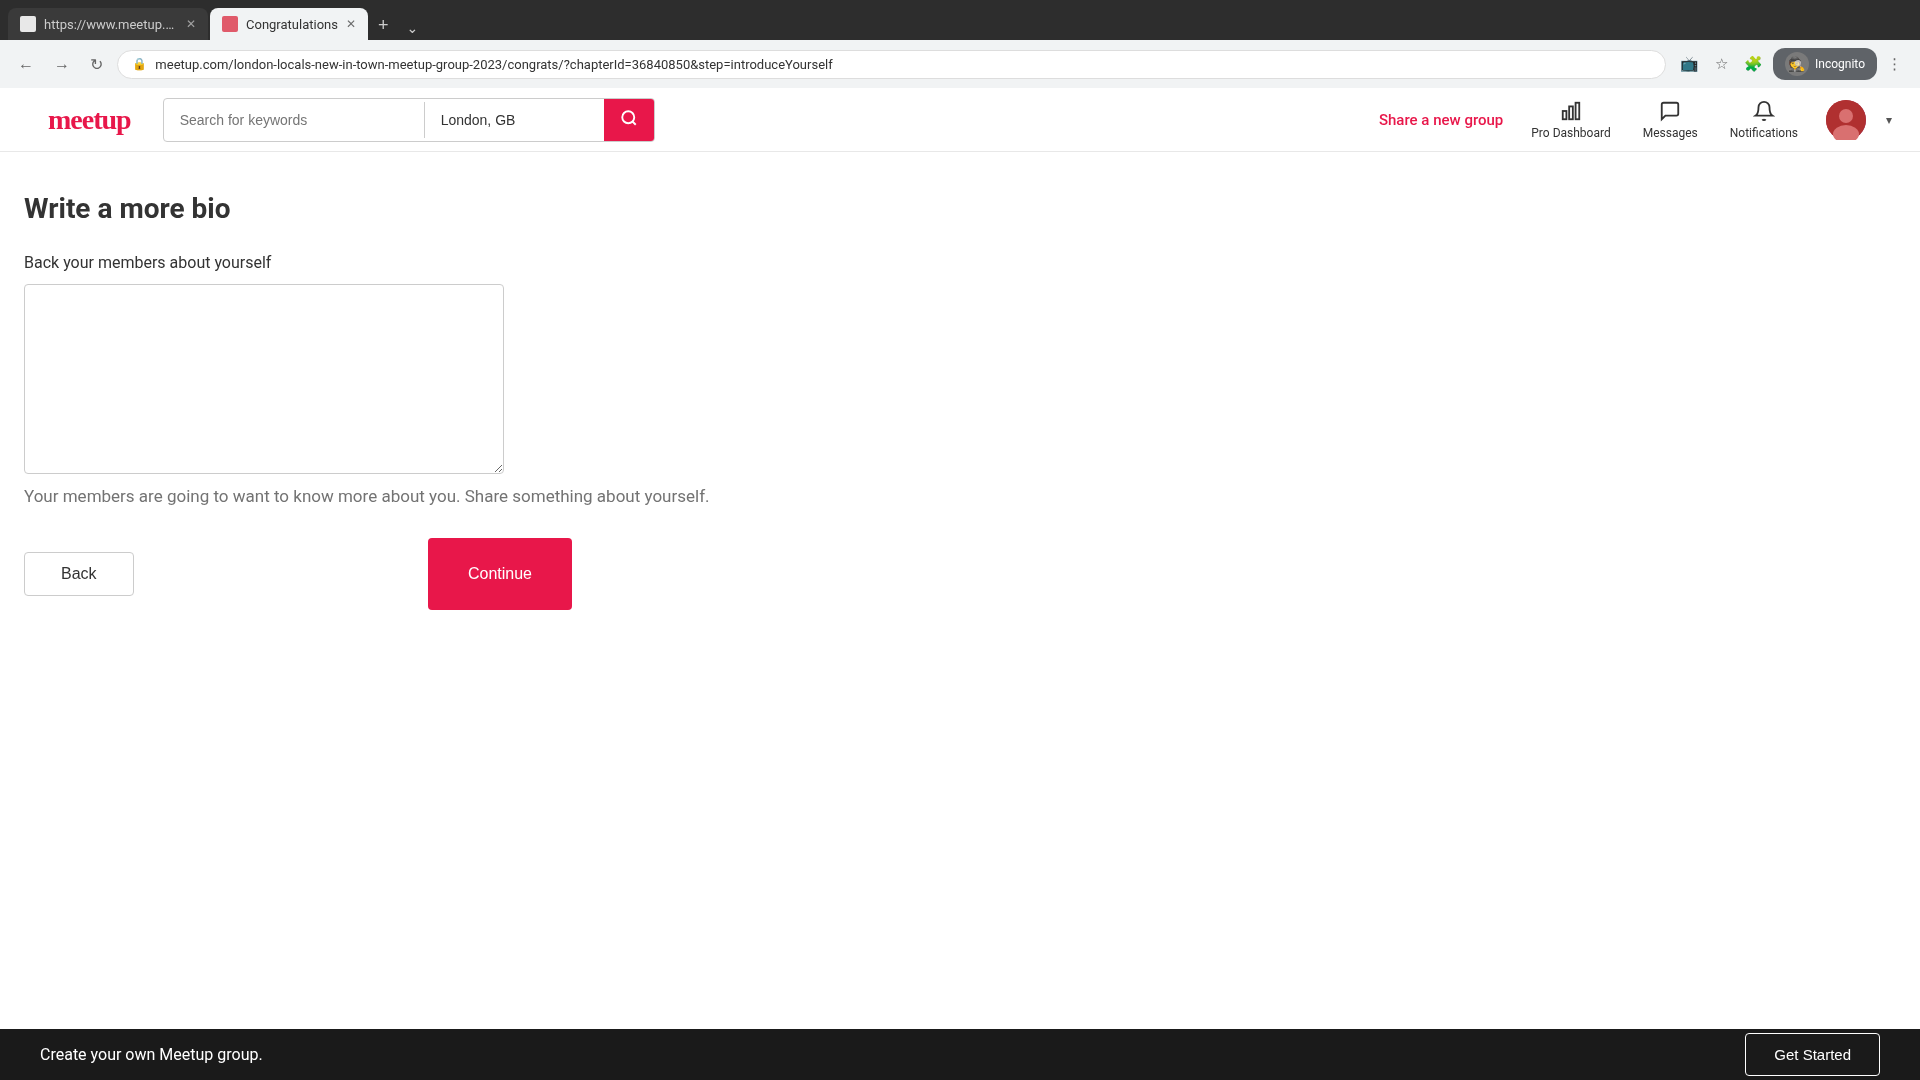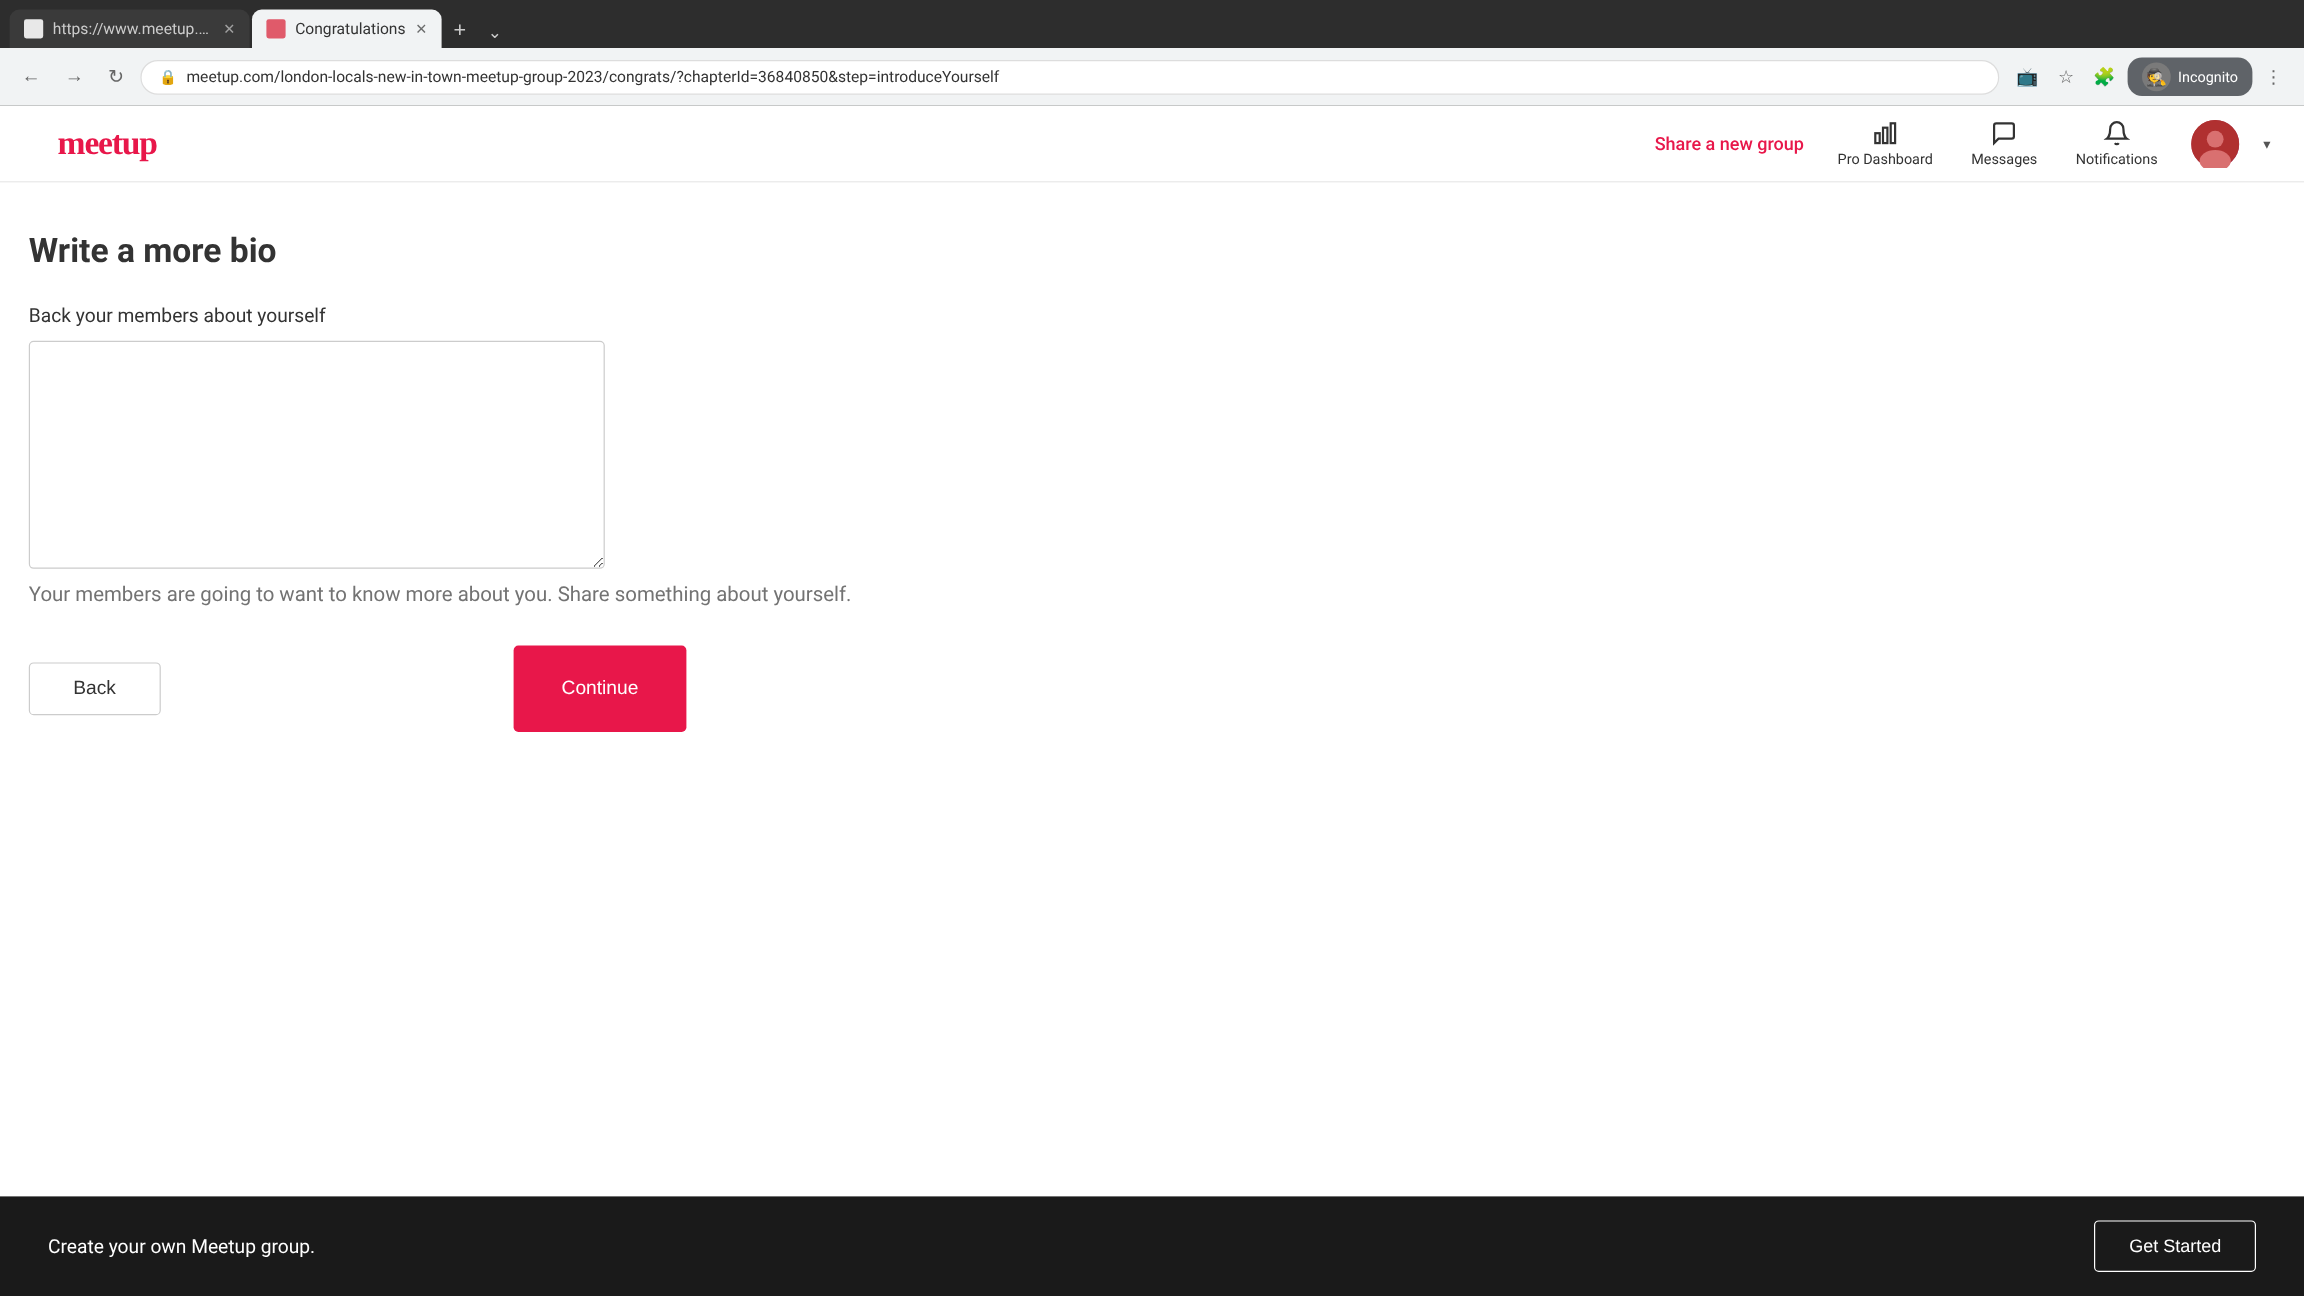--- a/index.html
+++ b/index.html
@@ -52,21 +52,21 @@
     .main-content { flex: 1; padding: 40px 24px; max-width: 900px; }
     .page-title { font-size: 28px; font-weight: 700; color: #333; margin-bottom: 28px; }
     .section-label { font-size: 16px; color: #333; margin-bottom: 12px; }
     .bio-textarea { width: 480px; height: 190px; border: 1px solid #ccc; border-radius: 4px; padding: 16px; font-size: 15px; color: #333; resize: vertical; outline: none; font-family: inherit; display: block; }
     .hint-text { font-size: 17px; color: #737373; margin-top: 12px; margin-bottom: 32px; }
     .button-row { display: flex; align-items: center; justify-content: space-between; width: 548px; }
     .back-btn { background: #fff; border: 1px solid #ccc; border-radius: 4px; padding: 12px 36px; font-size: 16px; color: #333; cursor: pointer; }
     .continue-btn { background: #e8174a; border: none; border-radius: 4px; padding: 27px 40px; font-size: 16px; color: #fff; cursor: pointer; font-weight: 500; }
 
     
-    .footer-banner { background: #1a1a1a; color: #fff; padding: 20px 40px; display: flex; align-items: center; justify-content: space-between; }
+    .footer-banner { background: #1a1a1a; color: #fff; padding: 4px 40px; display: flex; align-items: center; justify-content: space-between; }
     .footer-banner-text { font-size: 16px; color: #fff; }
     .get-started-btn { background: transparent; border: 1px solid #fff; color: #fff; padding: 12px 28px; font-size: 15px; cursor: pointer; border-radius: 4px; font-weight: 500; }
   </style>
 </head>
 <body>
 
 <div class="browser-chrome">
   <div class="browser-tabs">
     <div class="browser-tab">
       <div class="tab-favicon meetup-1"></div>
@@ -100,20 +100,30 @@
       <button class="toolbar-icon-btn">⋮</button>
     </div>
   </div>
 </div>
 
 <div class="page">
 
   <header class="header">
     <div class="logo">
       <span class="logo-text">meetup</span>
+    </div>
+    <div class="search-area">
+      <input class="search-input" placeholder="Search for keywords" style="">
+      <input class="location-input" value="London, GB" style="">
+      <button class="search-btn">
+        <svg width="18" height="18" viewBox="0 0 24 24" fill="none" stroke="white" stroke-width="2.5">
+          <circle cx="11" cy="11" r="8"></circle>
+            <line x1="21" y1="21" x2="16.65" y2="16.65"></line>
+        </svg>
+      </button>
     </div>
     <div class="header-spacer"></div>
     <a class="start-group-link">Share a new group</a>
     <div class="header-nav">
       <div class="nav-item">
         <svg width="22" height="22" viewBox="0 0 24 24" fill="none" stroke="#333" stroke-width="2">
           <rect x="3" y="12" width="4" height="9"></rect>
             <rect x="10" y="7" width="4" height="14"></rect>
             <rect x="17" y="3" width="4" height="18"></rect>
         </svg>

